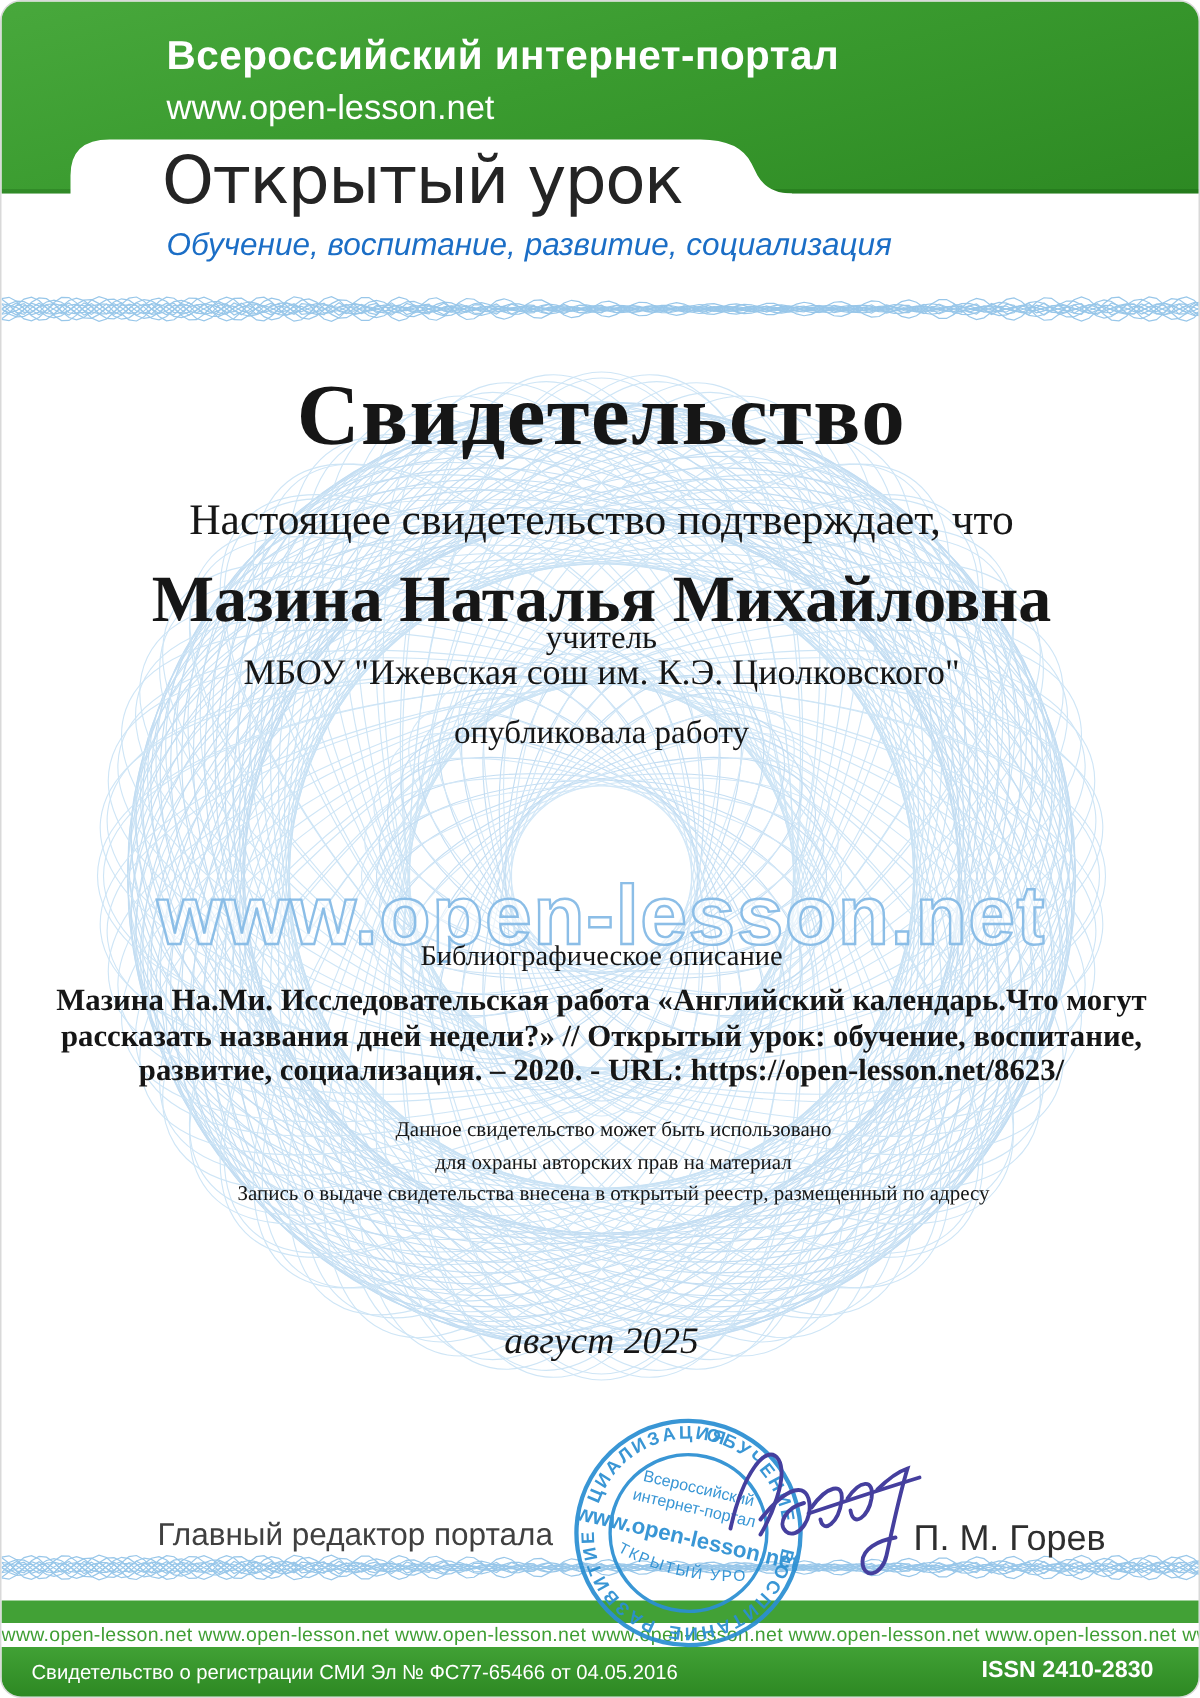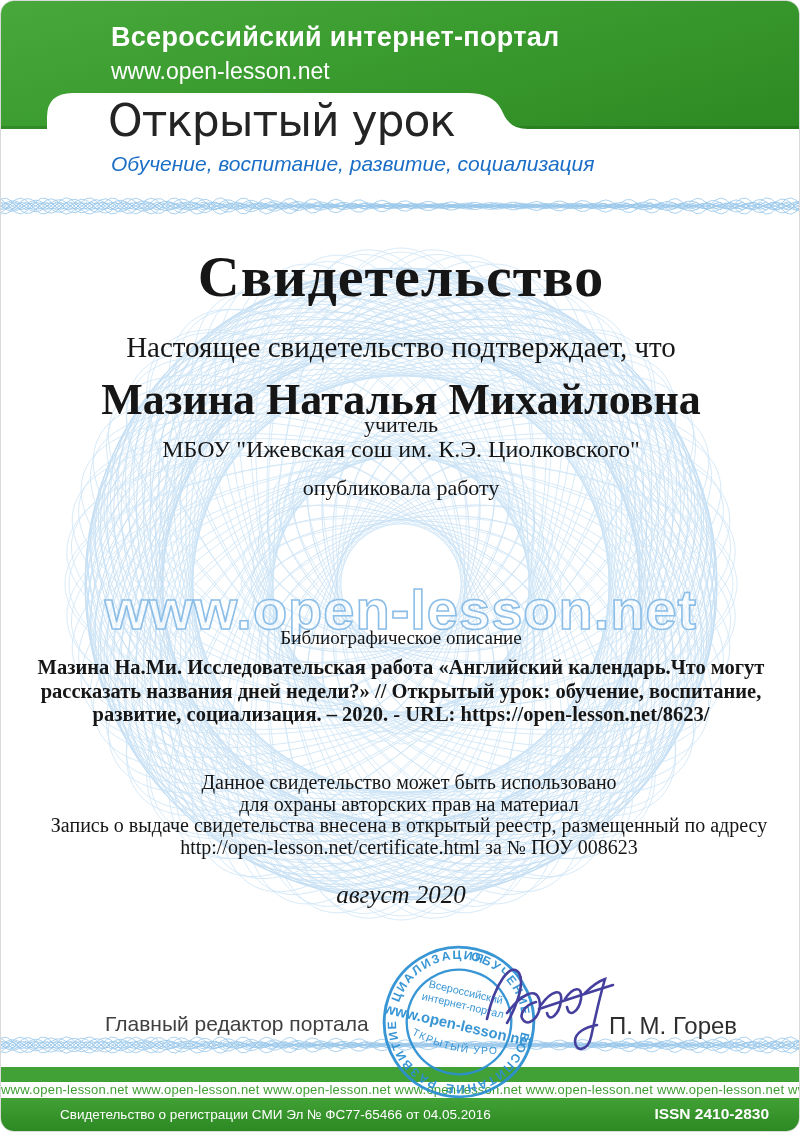--- a/index.html
+++ b/index.html
@@ -36,40 +36,40 @@
   .ctr{left:0;width:800px;text-align:center;z-index:4;}
   .cert-title{top:242px;font-size:58px;font-weight:bold;letter-spacing:1px;}
   .confirm-line{top:330px;font-size:29px;}
   .recipient-name{top:373px;font-size:44px;font-weight:bold;}
   .recipient-role{top:411px;font-size:22px;}
   .recipient-school{top:435px;font-size:24px;}
   .published-line{top:474px;font-size:22px;}
   .work-title{top:503px;left:60px;width:680px;font-size:28px;font-weight:bold;line-height:34px;}
   .bib-label{top:626px;font-size:19px;}
   .citation{top:655px;left:28px;width:744px;font-size:20.5px;font-weight:bold;line-height:23.5px;}
-  .usage-block{top:771px;font-size:20px;line-height:21.5px;padding-left:16px;}
+  .usage-block{top:742px;font-size:14px;line-height:21.5px;padding-left:16px;}
   .cert-date{top:880px;font-size:25px;font-style:italic;}
   
   .editor-label{left:104px;top:1011px;font-size:21px;color:#404040;z-index:4;}
   .editor-name{left:608px;top:1011px;font-size:24px;color:#2e2e2e;z-index:4;}
   .stamp{left:368px;top:931px;width:180px;height:180px;z-index:30;transform:rotate(13deg);opacity:.93;}
   .stamp text{fill:#2b8fd2;font-family:"Liberation Sans",sans-serif;}
   .signature-svg{left:478px;top:942px;width:150px;height:118px;z-index:31;}
   
   .bar-green{left:0;top:1066px;width:800px;height:15px;background:#42a136;z-index:10;}
   .url-strip{
     left:0;top:1081px;width:800px;height:16px;background:#fff;z-index:10;
     color:#3f9e33;font-size:13px;line-height:16px;white-space:nowrap;
     text-align:center;overflow:hidden;letter-spacing:.2px;
   }
   .footer{
     left:0;top:1097px;width:800px;height:35px;z-index:10;
     background:linear-gradient(180deg,#41a135 0%,#2c8722 100%);
   }
-  .footer-reg{left:20px;top:1106px;color:#fff;font-size:13.5px;z-index:11;margin-left:39px;}
+  .footer-reg{left:20px;top:1106px;color:#fff;font-size:13.5px;z-index:11;}
   .footer-issn{right:30px;top:1104px;color:#fff;font-size:15.5px;font-weight:bold;z-index:11;}
 </style>
 </head>
 <body>
 
 <div class="page">
 
   <svg class="abs deco" id="deco" viewBox="0 0 800 1132" xmlns="http://www.w3.org/2000/svg">
       <g fill="none" opacity="0.6">
         <ellipse cx="400" cy="583" rx="316" ry="208" stroke="#a6cfee" stroke-width="0.75" transform="rotate(0.00 400 583)"></ellipse>
@@ -279,23 +279,22 @@
   <div class="abs ctr serif recipient-name">Мазина Наталья Михайловна</div>
   <div class="abs ctr serif recipient-role">учитель</div>
   <div class="abs ctr serif recipient-school">МБОУ "Ижевская сош им. К.Э. Циолковского"</div>
   <div class="abs ctr serif published-line">опубликовала работу</div>
   <div class="abs ctr serif bib-label">Библиографическое описание</div>
   <div class="abs ctr serif citation">Мазина На.Ми. Исследовательская работа «Английский календарь.Что могут рассказать названия дней недели?» // Открытый урок: обучение, воспитание, развитие, социализация. – 2020. - URL: https://open-lesson.net/8623/</div>
   <div class="abs ctr serif usage-block">
     <div>Данное свидетельство может быть использовано</div>
     <div>для охраны авторских прав на материал</div>
     <div>Запись о выдаче свидетельства внесена в открытый реестр, размещенный по адресу</div>
-    <div>http://open-lesson.net/certificate.html за № ПОУ 008623</div>
   </div>
-  <div class="abs ctr serif cert-date">август 2020</div>
+  <div class="abs ctr serif cert-date">август 2025</div>
 
   <div class="abs editor-label">Главный редактор портала</div>
   <div class="abs editor-name">П. М. Горев</div>
 
   <svg class="abs stamp" viewBox="-100 -100 200 200" xmlns="http://www.w3.org/2000/svg">
     <g fill="none" stroke="#2b8fd2">
       <circle r="83" stroke-width="3.2"></circle>
       <circle r="58" stroke-width="2.6"></circle>
     </g>
     <defs>

